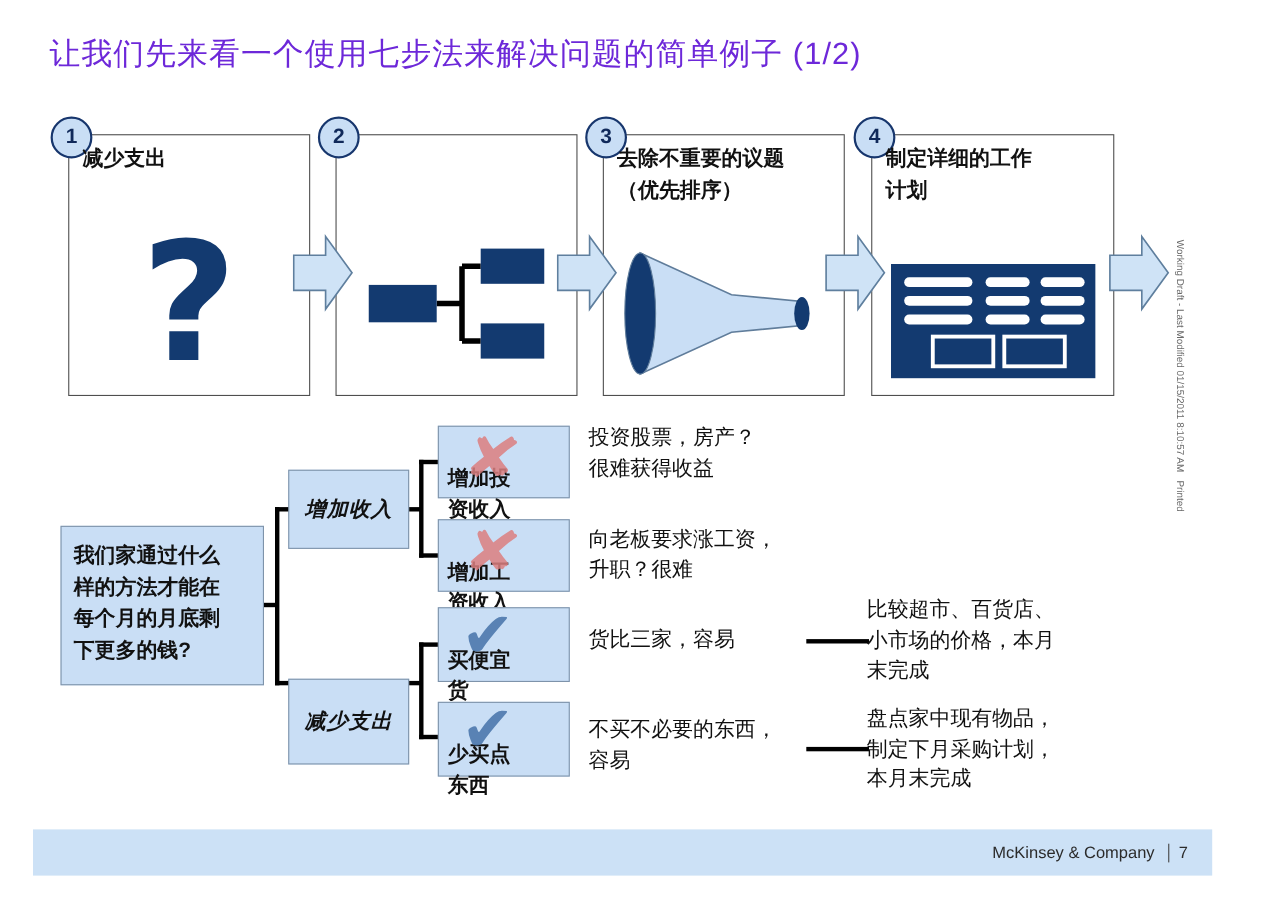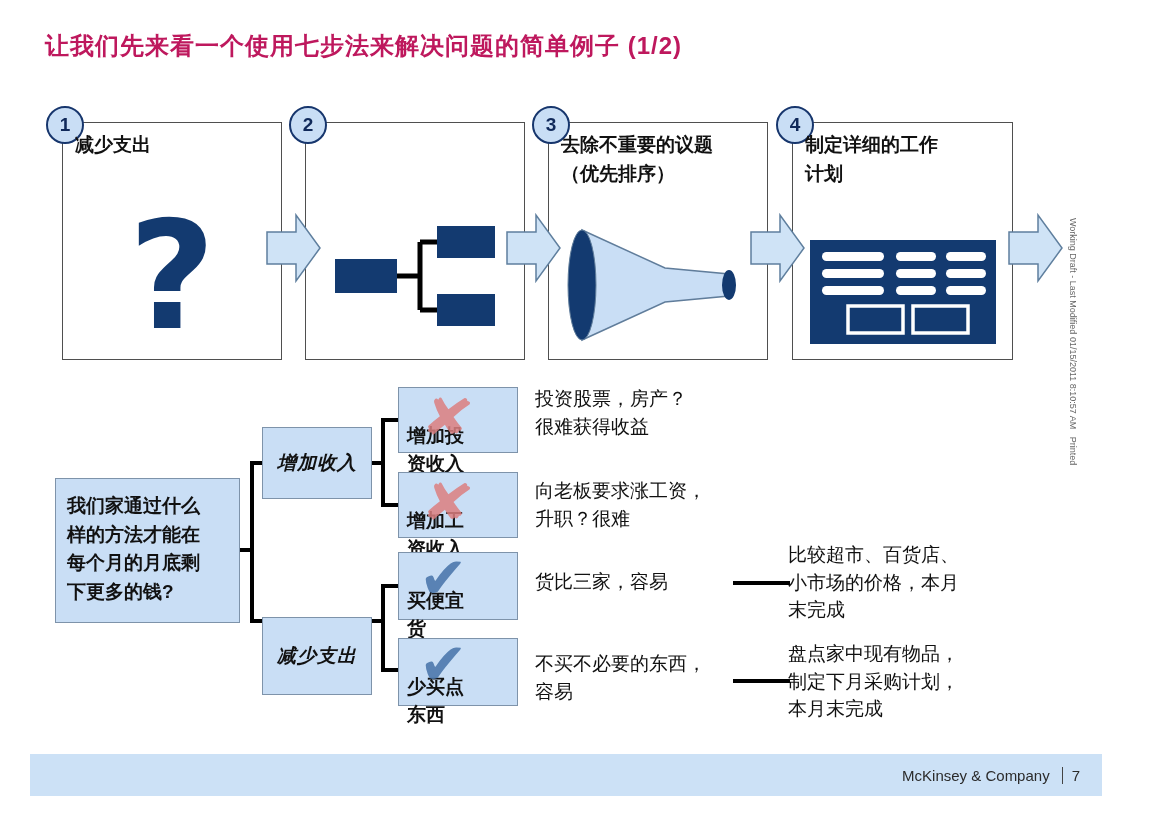--- a/index.html
+++ b/index.html
@@ -1,20 +1,20 @@
 <!DOCTYPE html>
 <html><head>
 <meta charset="utf-8">
 <style>
   html,body{margin:0;padding:0;background:#fff;}
   body{font-family:"Liberation Sans","DejaVu Sans",sans-serif;color:#111;}
   .slide{position:relative;width:1157px;height:830px;background:#fff;overflow:hidden;}
 
   .title{position:absolute;left:45px;top:30px;width:1000px;
-         font-size:24px;font-weight:bold;color:#be185d;letter-spacing:1px;}
+         font-size:28px;font-weight:normal;color:#6d28d9;letter-spacing:1px;}
 
   
   .step-box{position:absolute;top:122px;height:238px;width:220px;background:#fff;
             border:1.6px solid #4f4f4f;box-sizing:border-box;}
   .step-badge{position:absolute;left:-17px;top:-17px;width:34px;height:34px;border-radius:50%;
               background:#c9def5;border:2px solid #17366d;display:flex;align-items:center;justify-content:center;
               font-size:19px;font-weight:bold;color:#10295a;}
   .step-label{position:absolute;left:12px;top:8px;right:6px;font-size:19px;font-weight:600;
               color:#111;white-space:pre-line;line-height:1.5;}
   .step-iconwrap{position:absolute;left:0;right:0;top:78px;bottom:8px;display:flex;

